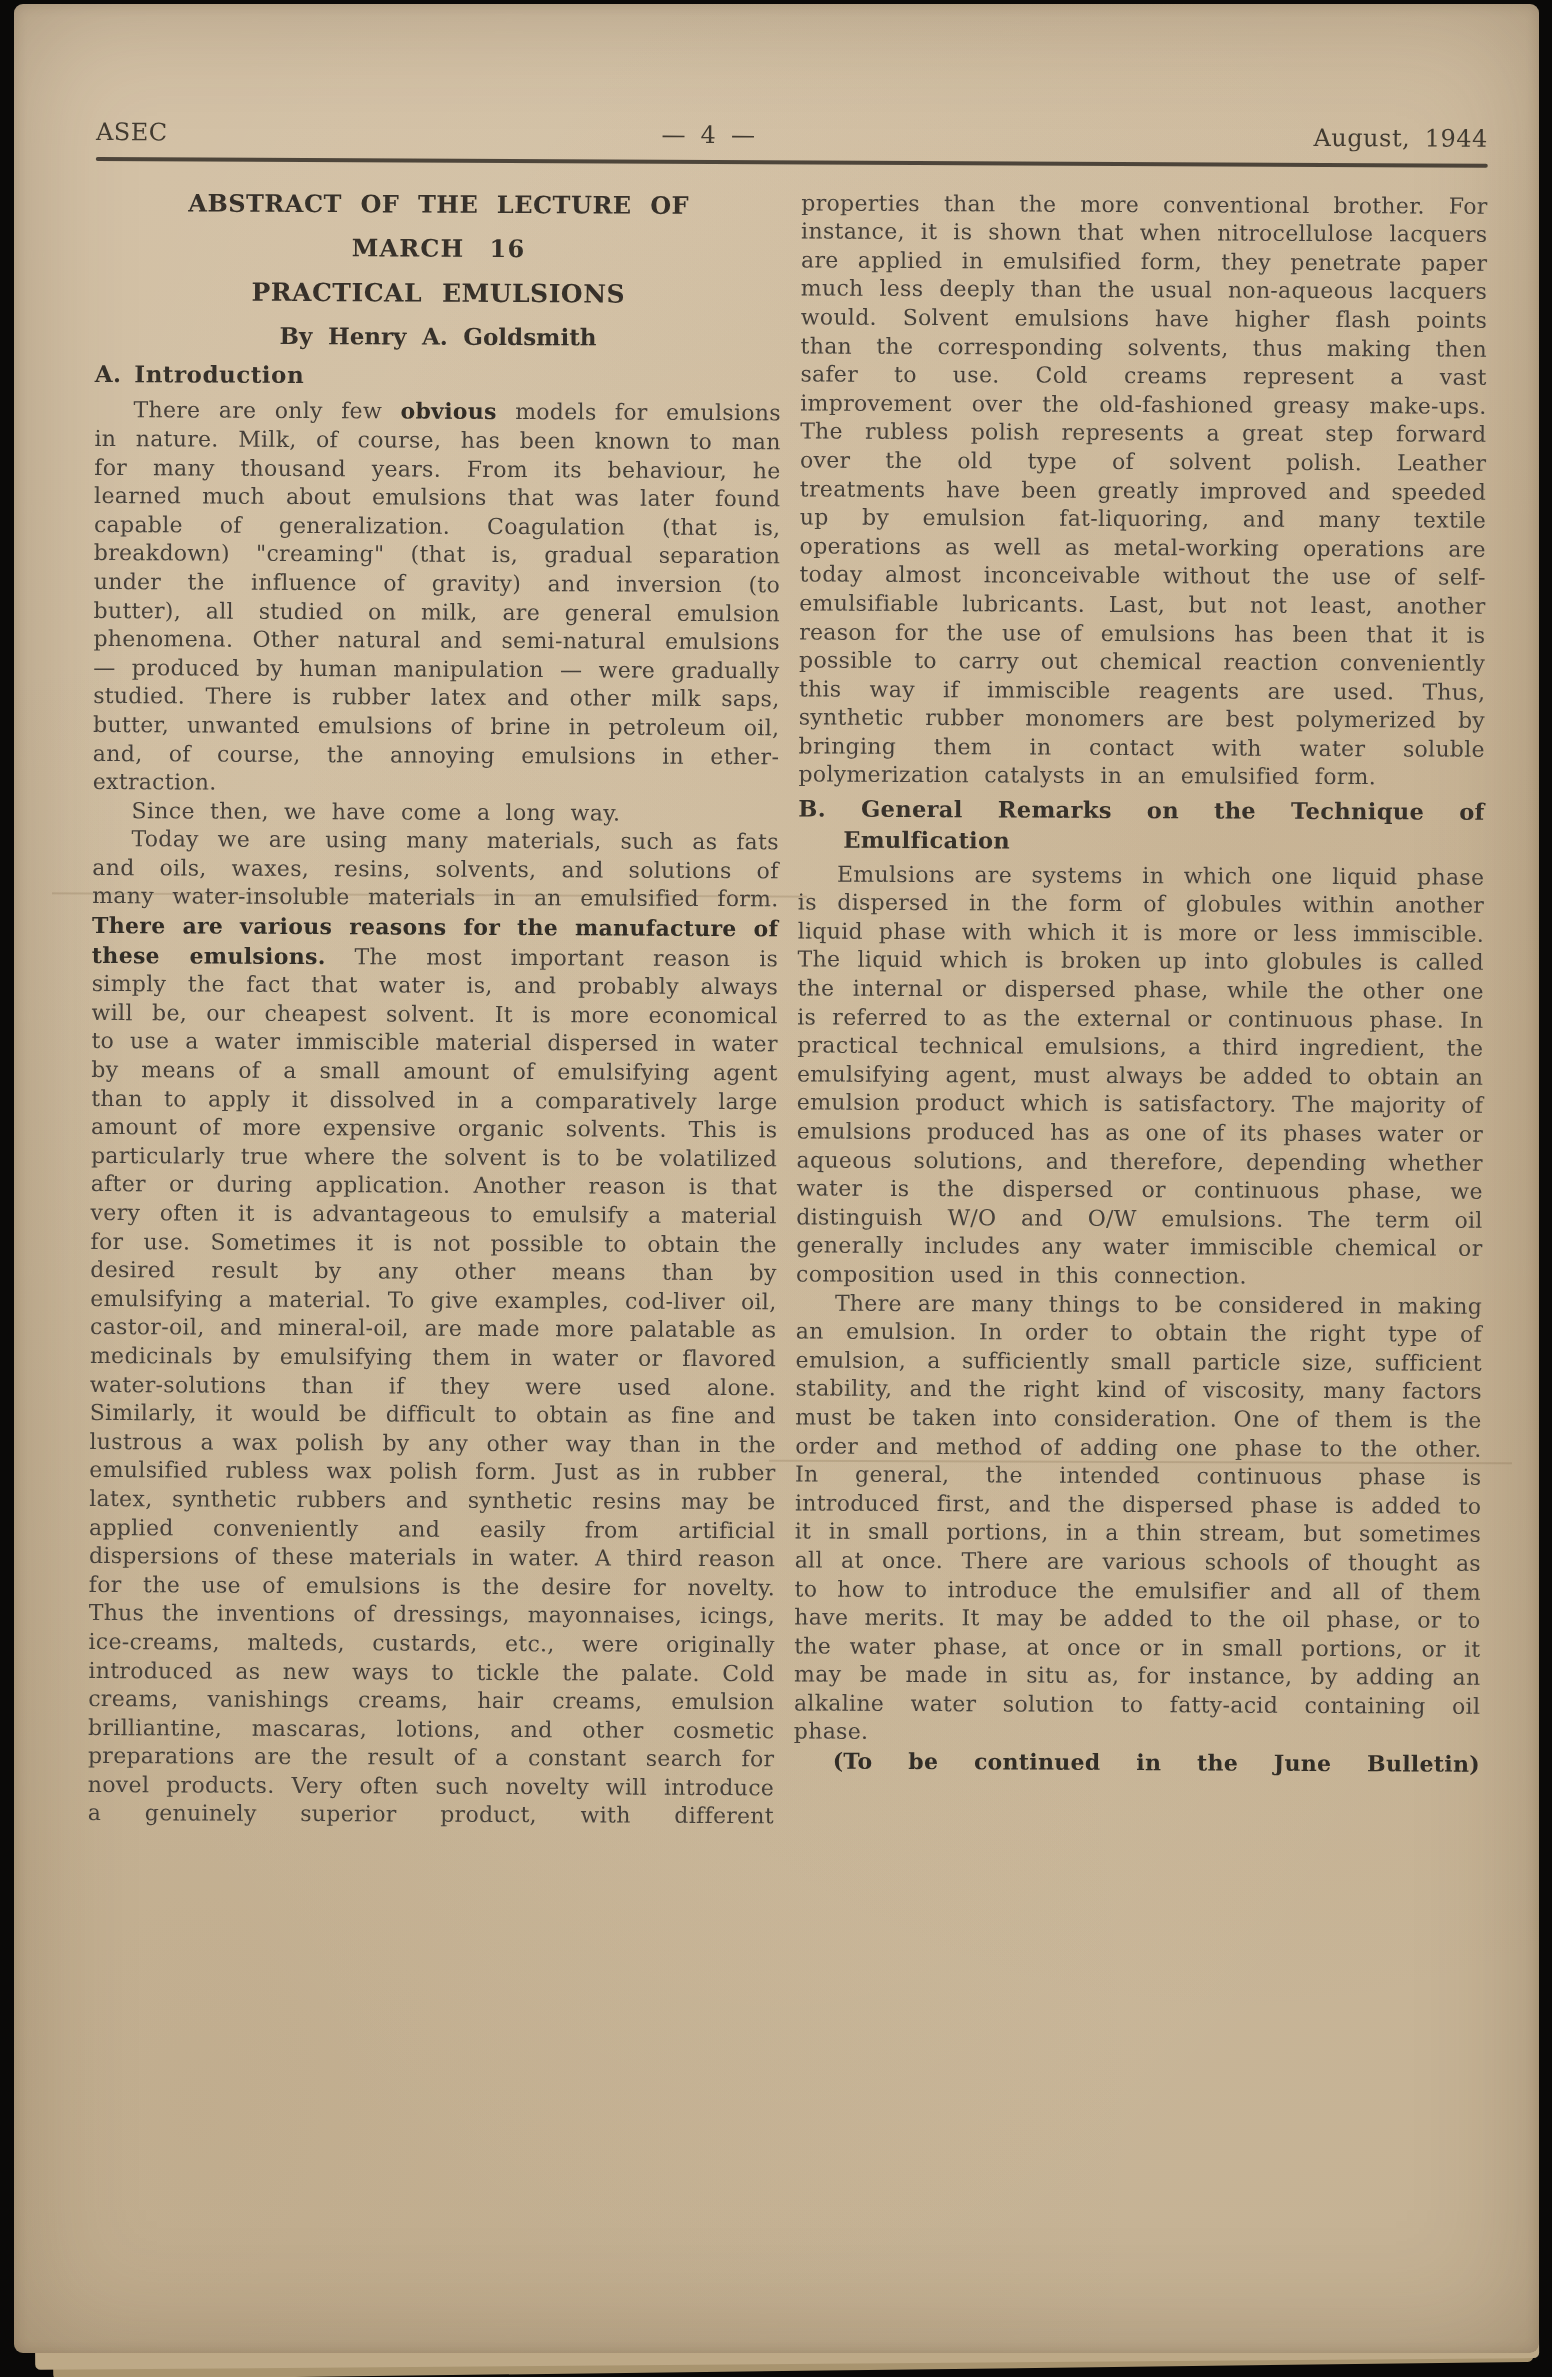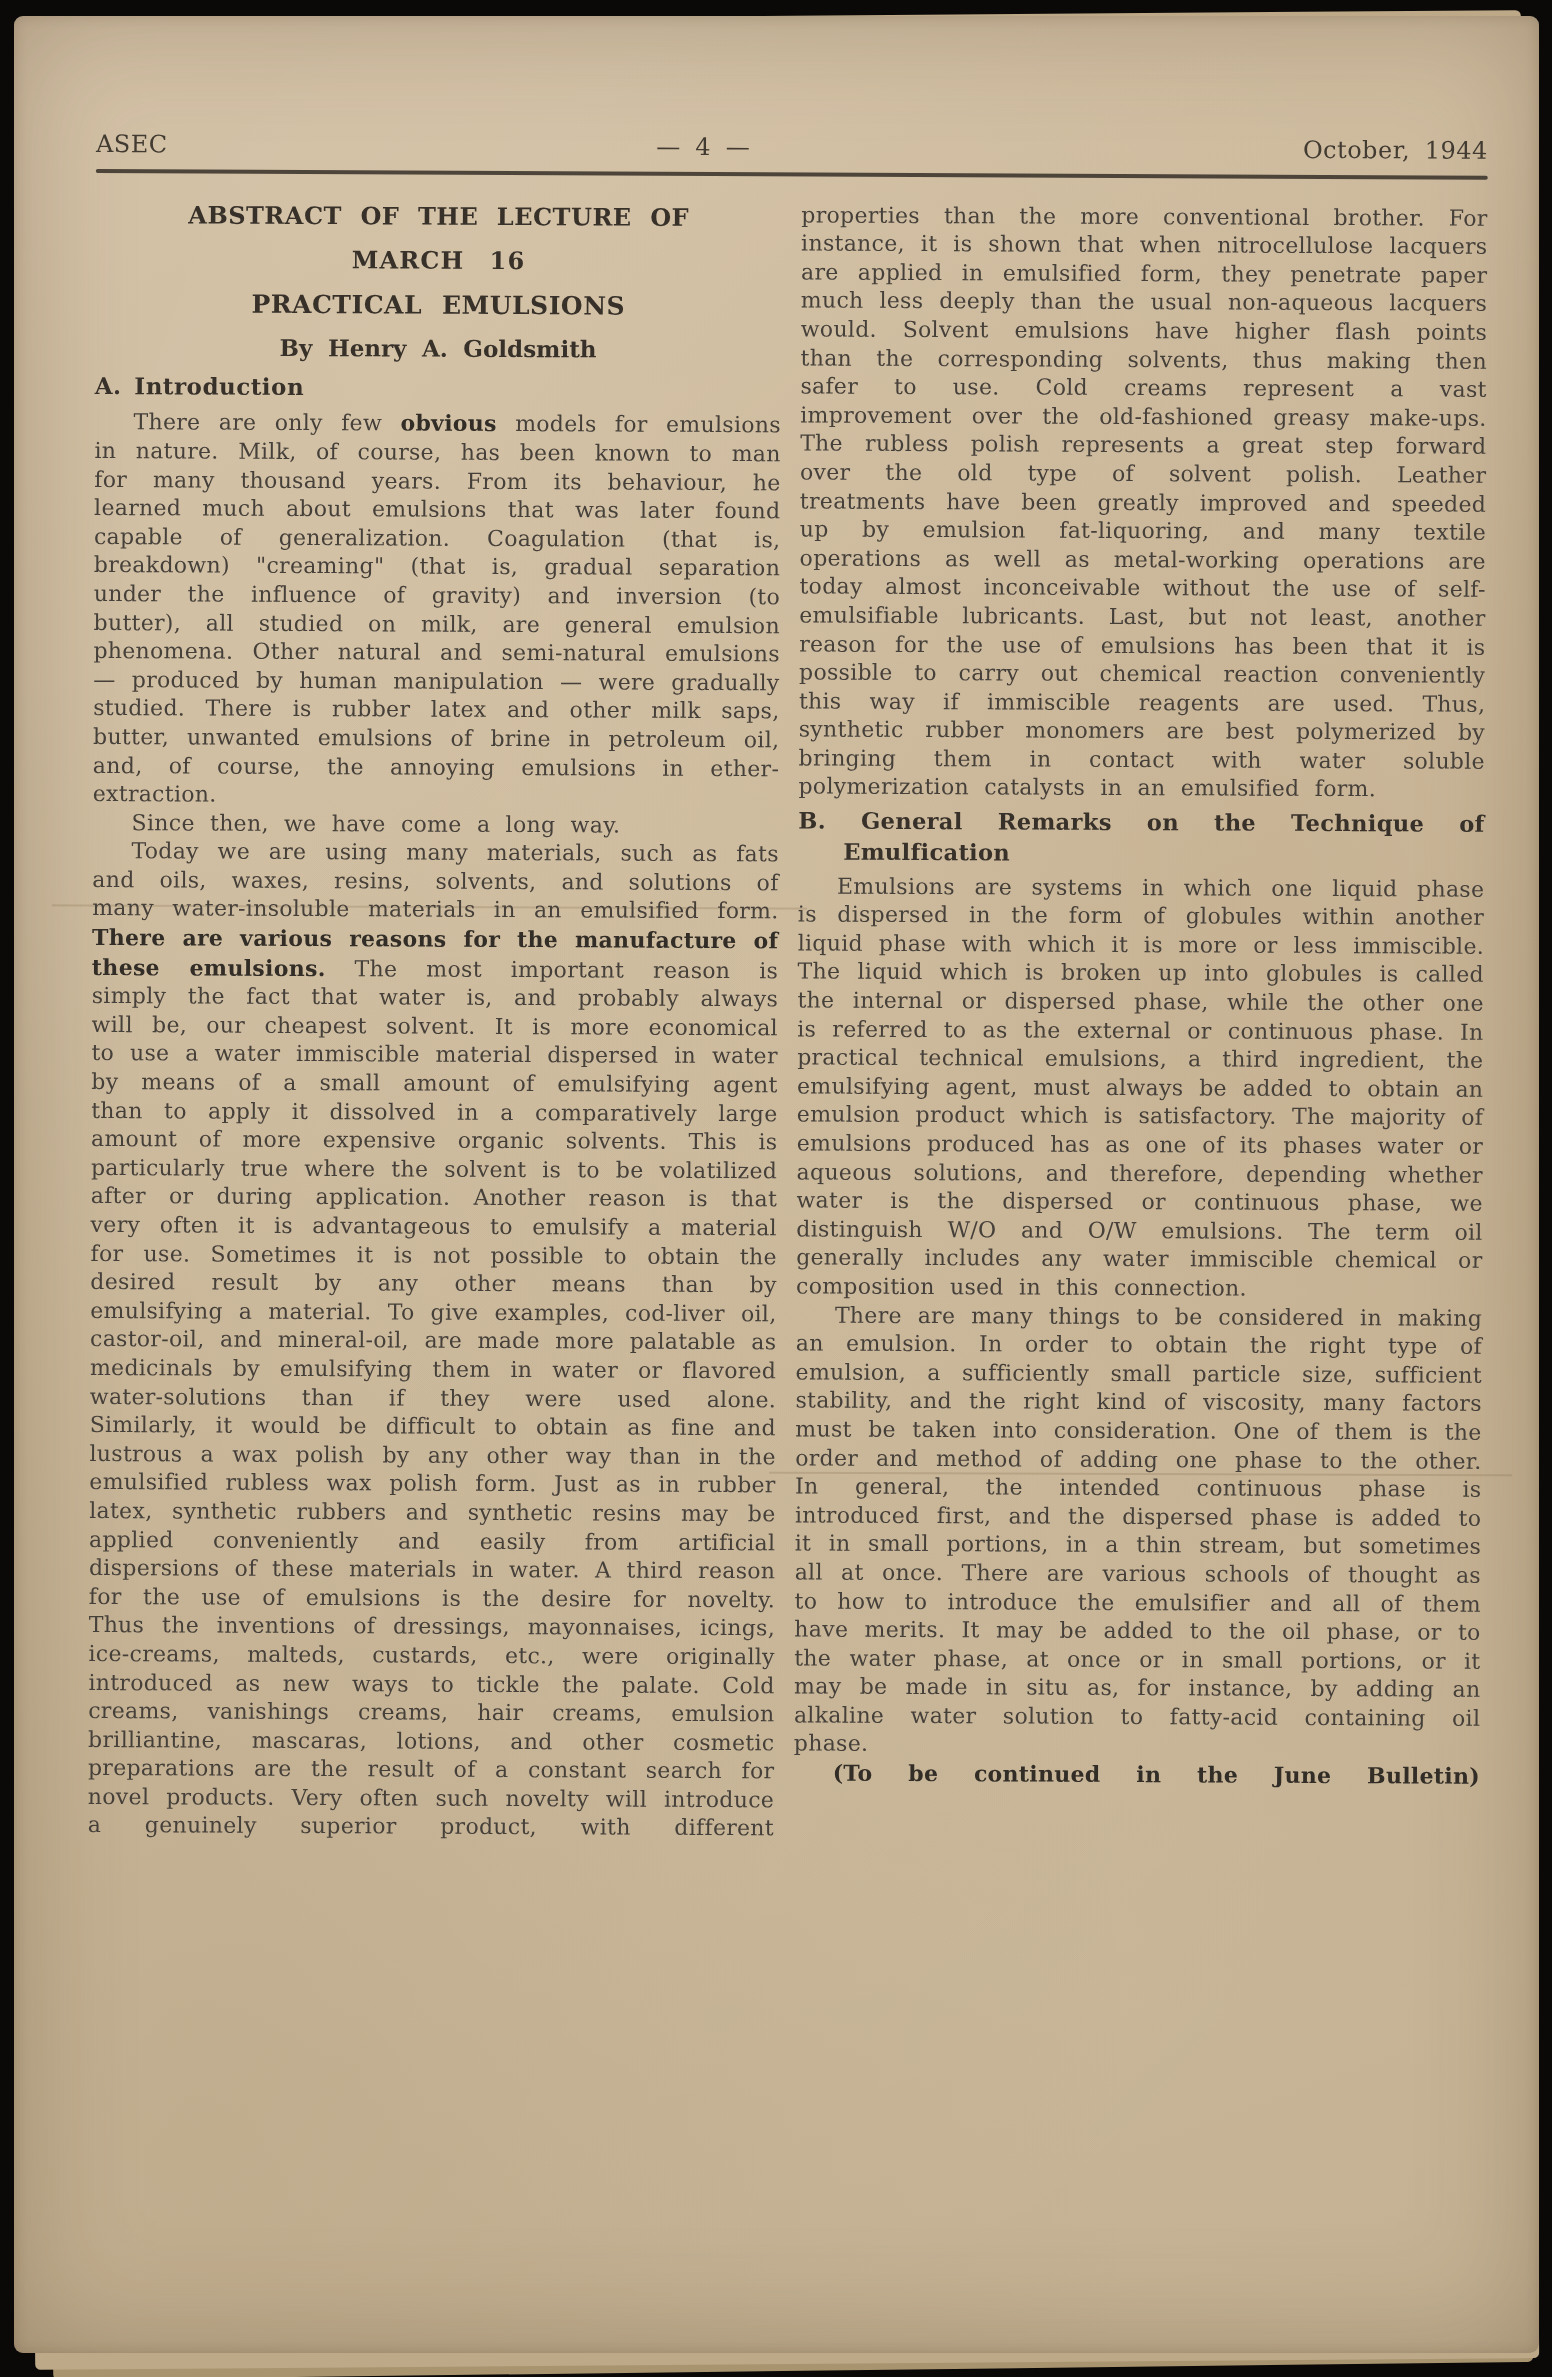--- a/index.html
+++ b/index.html
@@ -15,21 +15,20 @@
   .sheet2{left:26px;top:16px;right:21.6px;bottom:13px;background:#bda987;transform:rotate(-0.45deg);}
   .paper{
     position:absolute;left:14px;top:4.3px;right:13px;bottom:24px;
     border-radius:9px;
     background:
       radial-gradient(ellipse at 80% 38%, rgba(140,100,55,0.12), transparent 55%),
       radial-gradient(ellipse at 12% 90%, rgba(120,90,50,0.10), transparent 50%),
       radial-gradient(ellipse at 50% 42%, rgba(255,246,226,0.10), transparent 72%),
       linear-gradient(160deg,#d4c2a7 0%,#cebc9f 45%,#c4b193 100%);
     box-shadow: inset 0 0 119px rgba(70,48,22,.28), inset 0 0 13px rgba(60,40,18,.18);
-    margin-top: 12px;
   }
   .crease{position:absolute;height:1.6px;background:rgba(120,95,65,.22);filter:blur(0.5px);}
   .crease1{left:38px;width:755px;top:890px;transform:rotate(0.25deg);}
   .crease2{left:755px;right:27px;top:1457px;transform:rotate(0.2deg);}
   .content{
     position:absolute;left:82px;top:114px;right:51px;
     transform:rotate(0.28deg);transform-origin:0 0;
     color:#46403a;
   }
   .page-header{
@@ -71,21 +70,21 @@
   <div class="sheet sheet3"></div>
   <div class="sheet sheet2"></div>
   <div class="paper">
     <div class="crease crease1"></div>
     <div class="crease crease2"></div>
     <div class="content">
 
       <div class="page-header">
         <span>ASEC</span>
         <span class="pg">— 4 —</span>
-        <span>October, 1944</span>
+        <span>August, 1944</span>
       </div>
       <div class="rule"></div>
 
       <div class="columns">
         <div class="col">
           <div class="title-block">
             <div class="t1">ABSTRACT OF THE LECTURE OF</div>
             <div class="t2">MARCH 16</div>
             <div class="t3">PRACTICAL EMULSIONS</div>
             <div class="byline">By Henry A. Goldsmith</div>

